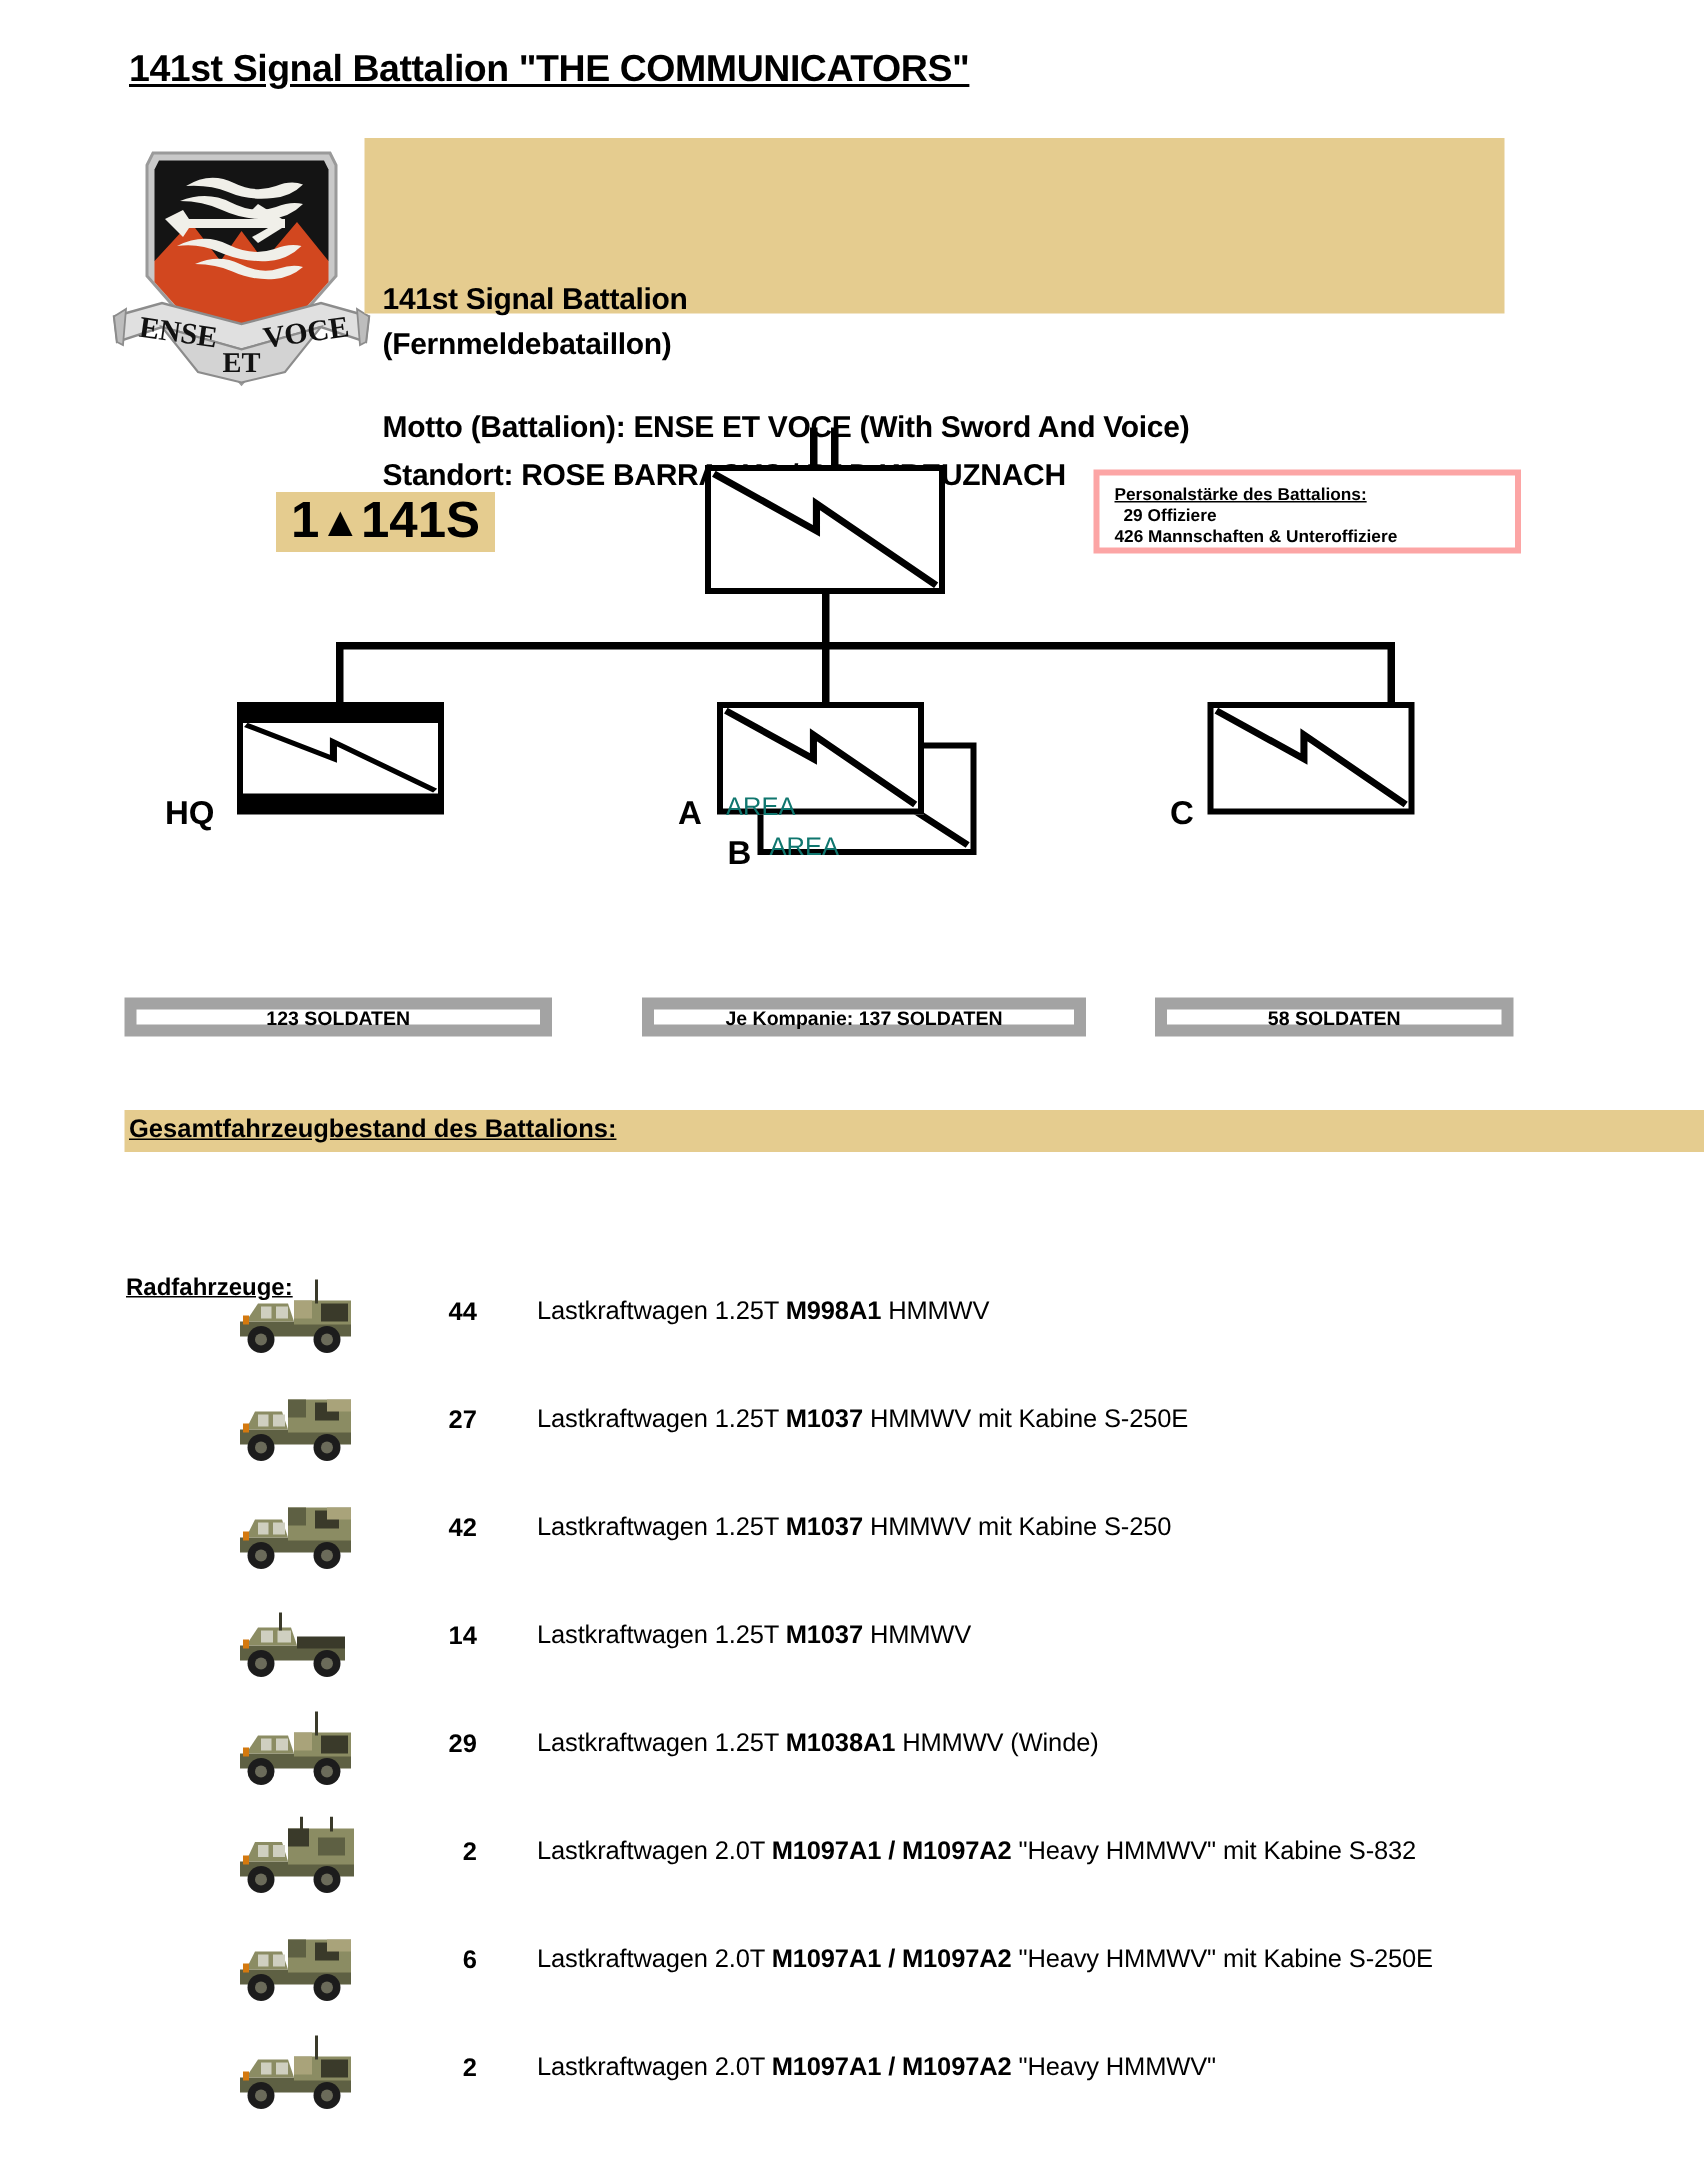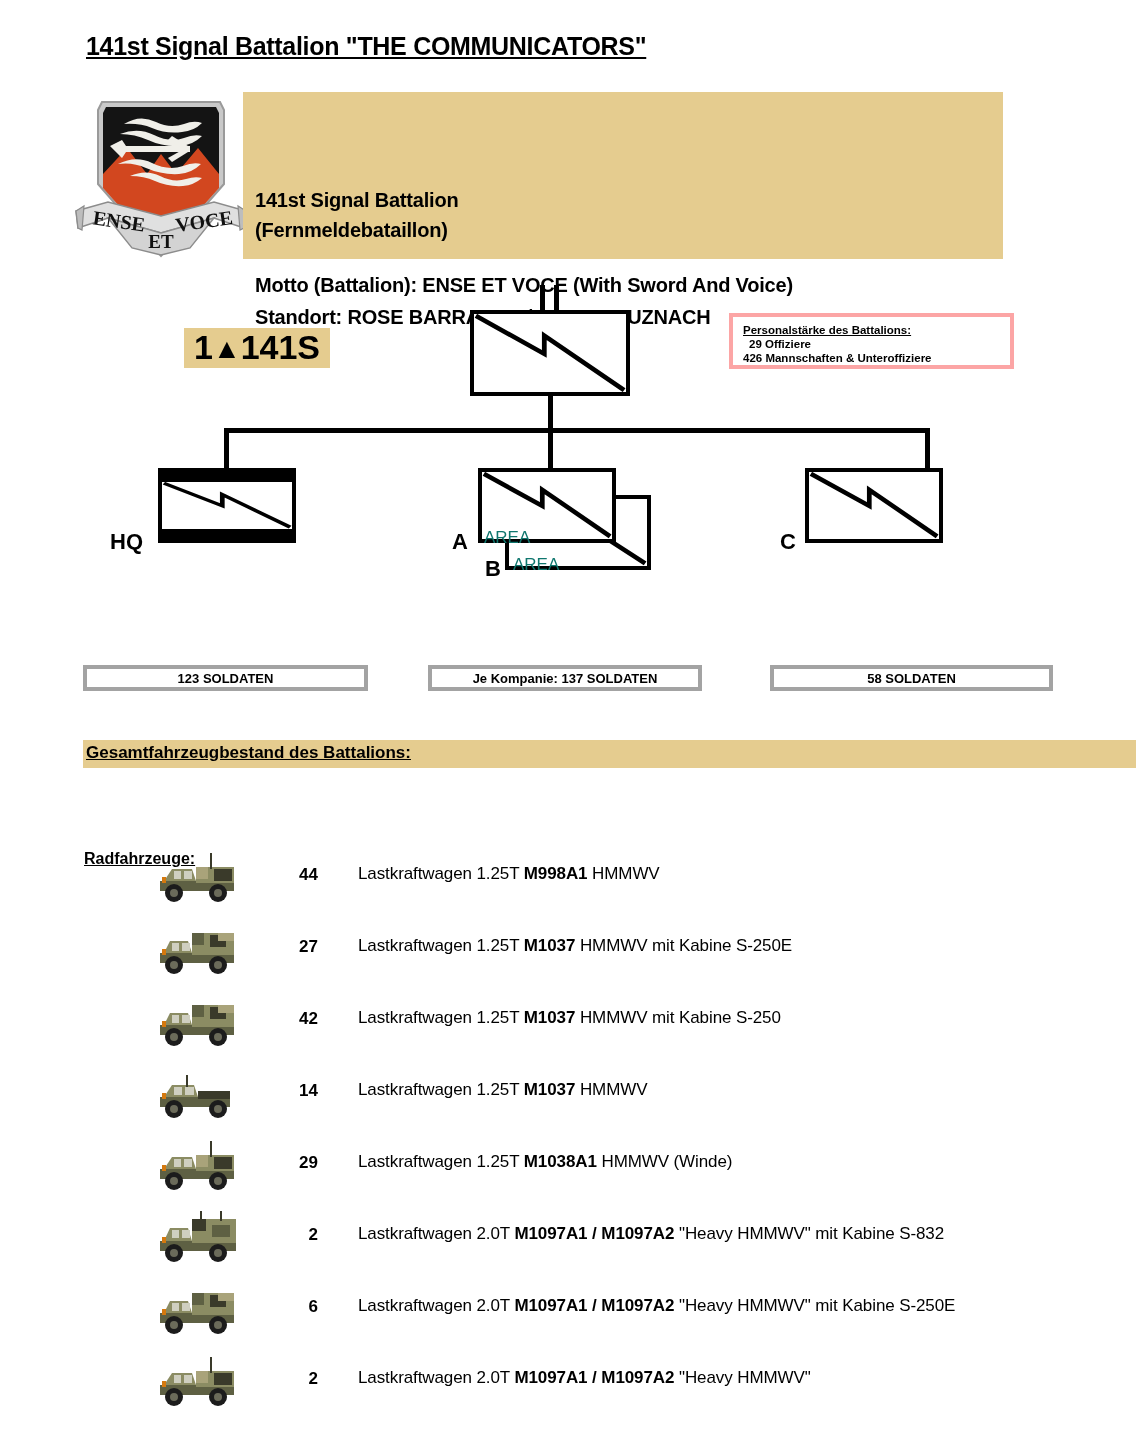--- a/index.html
+++ b/index.html
@@ -17,21 +17,21 @@
     position:absolute;left:86px;top:32px;
     font-size:25px;font-weight:bold;
     text-decoration:underline;
     letter-spacing:-0.3px;
     white-space:nowrap;
   }
 
   
   #header-band{
     position:absolute;left:243px;top:92px;
-    width:760px;height:167px;
+    width:760px;height:117px;
     background:#e5cc8f;
   }
   #header-band .hl{
     position:absolute;left:12px;
     font-size:20px;font-weight:bold;
     white-space:nowrap;letter-spacing:-0.2px;
   }
   .hl.l1{top:97px}
   .hl.l2{top:127px}
   .hl.l3{top:182px}
@@ -78,21 +78,21 @@
 
   
   .ln{position:absolute;background:#000;}
 
   
   .clbl{position:absolute;font-size:22px;font-weight:bold;}
   .areaTxt{position:absolute;font-size:17px;color:#0f766e;}
 
   
   .scount{
-    position:absolute;height:26px;border:4px solid #a3a3a3;background:#fff;
+    position:absolute;height:26px;border:8px solid #a3a3a3;background:#fff;
     box-sizing:border-box;
     display:flex;align-items:center;justify-content:center;
     font-size:13px;font-weight:bold;white-space:nowrap;
   }
 
   
   #veh-band{
     position:absolute;left:83px;top:740px;width:1084px;height:28px;
     background:#e5cc8f;
   }
@@ -221,22 +221,22 @@
   <div class="areaTxt" style="left:513px;top:275px;">AREA</div>
 
   <div class="usym" style="left:805px;top:188px;width:138px;height:75px;">
     <svg viewBox="0 0 138 75" preserveAspectRatio="none">
       <path d="M2 2 L64 38 L64 20 L136 72" fill="none" stroke="#000" stroke-width="5"></path>
     </svg>
   </div>
   <div class="clbl" style="left:780px;top:249px;">C</div>
 
   <div class="scount" style="left:83px;top:385px;width:285px;">123 SOLDATEN</div>
-  <div class="scount" style="left:428px;top:385px;width:274px;">Je Kompanie: 137 SOLDATEN</div>
-  <div class="scount" style="left:770px;top:385px;width:283px;">58 SOLDATEN</div>
+  <div class="scount" style="left:428px;top:385px;width:296px;">Je Kompanie: 137 SOLDATEN</div>
+  <div class="scount" style="left:770px;top:385px;width:239px;">58 SOLDATEN</div>
 </div>
 
 <div id="veh-band">
   <span>Gesamtfahrzeugbestand des Battalions:</span>
 </div>
 <div id="wheeled-hd">Radfahrzeuge:</div>
 
 <div id="veh-list">
     <div class="vrow">
       <div class="vicon">

